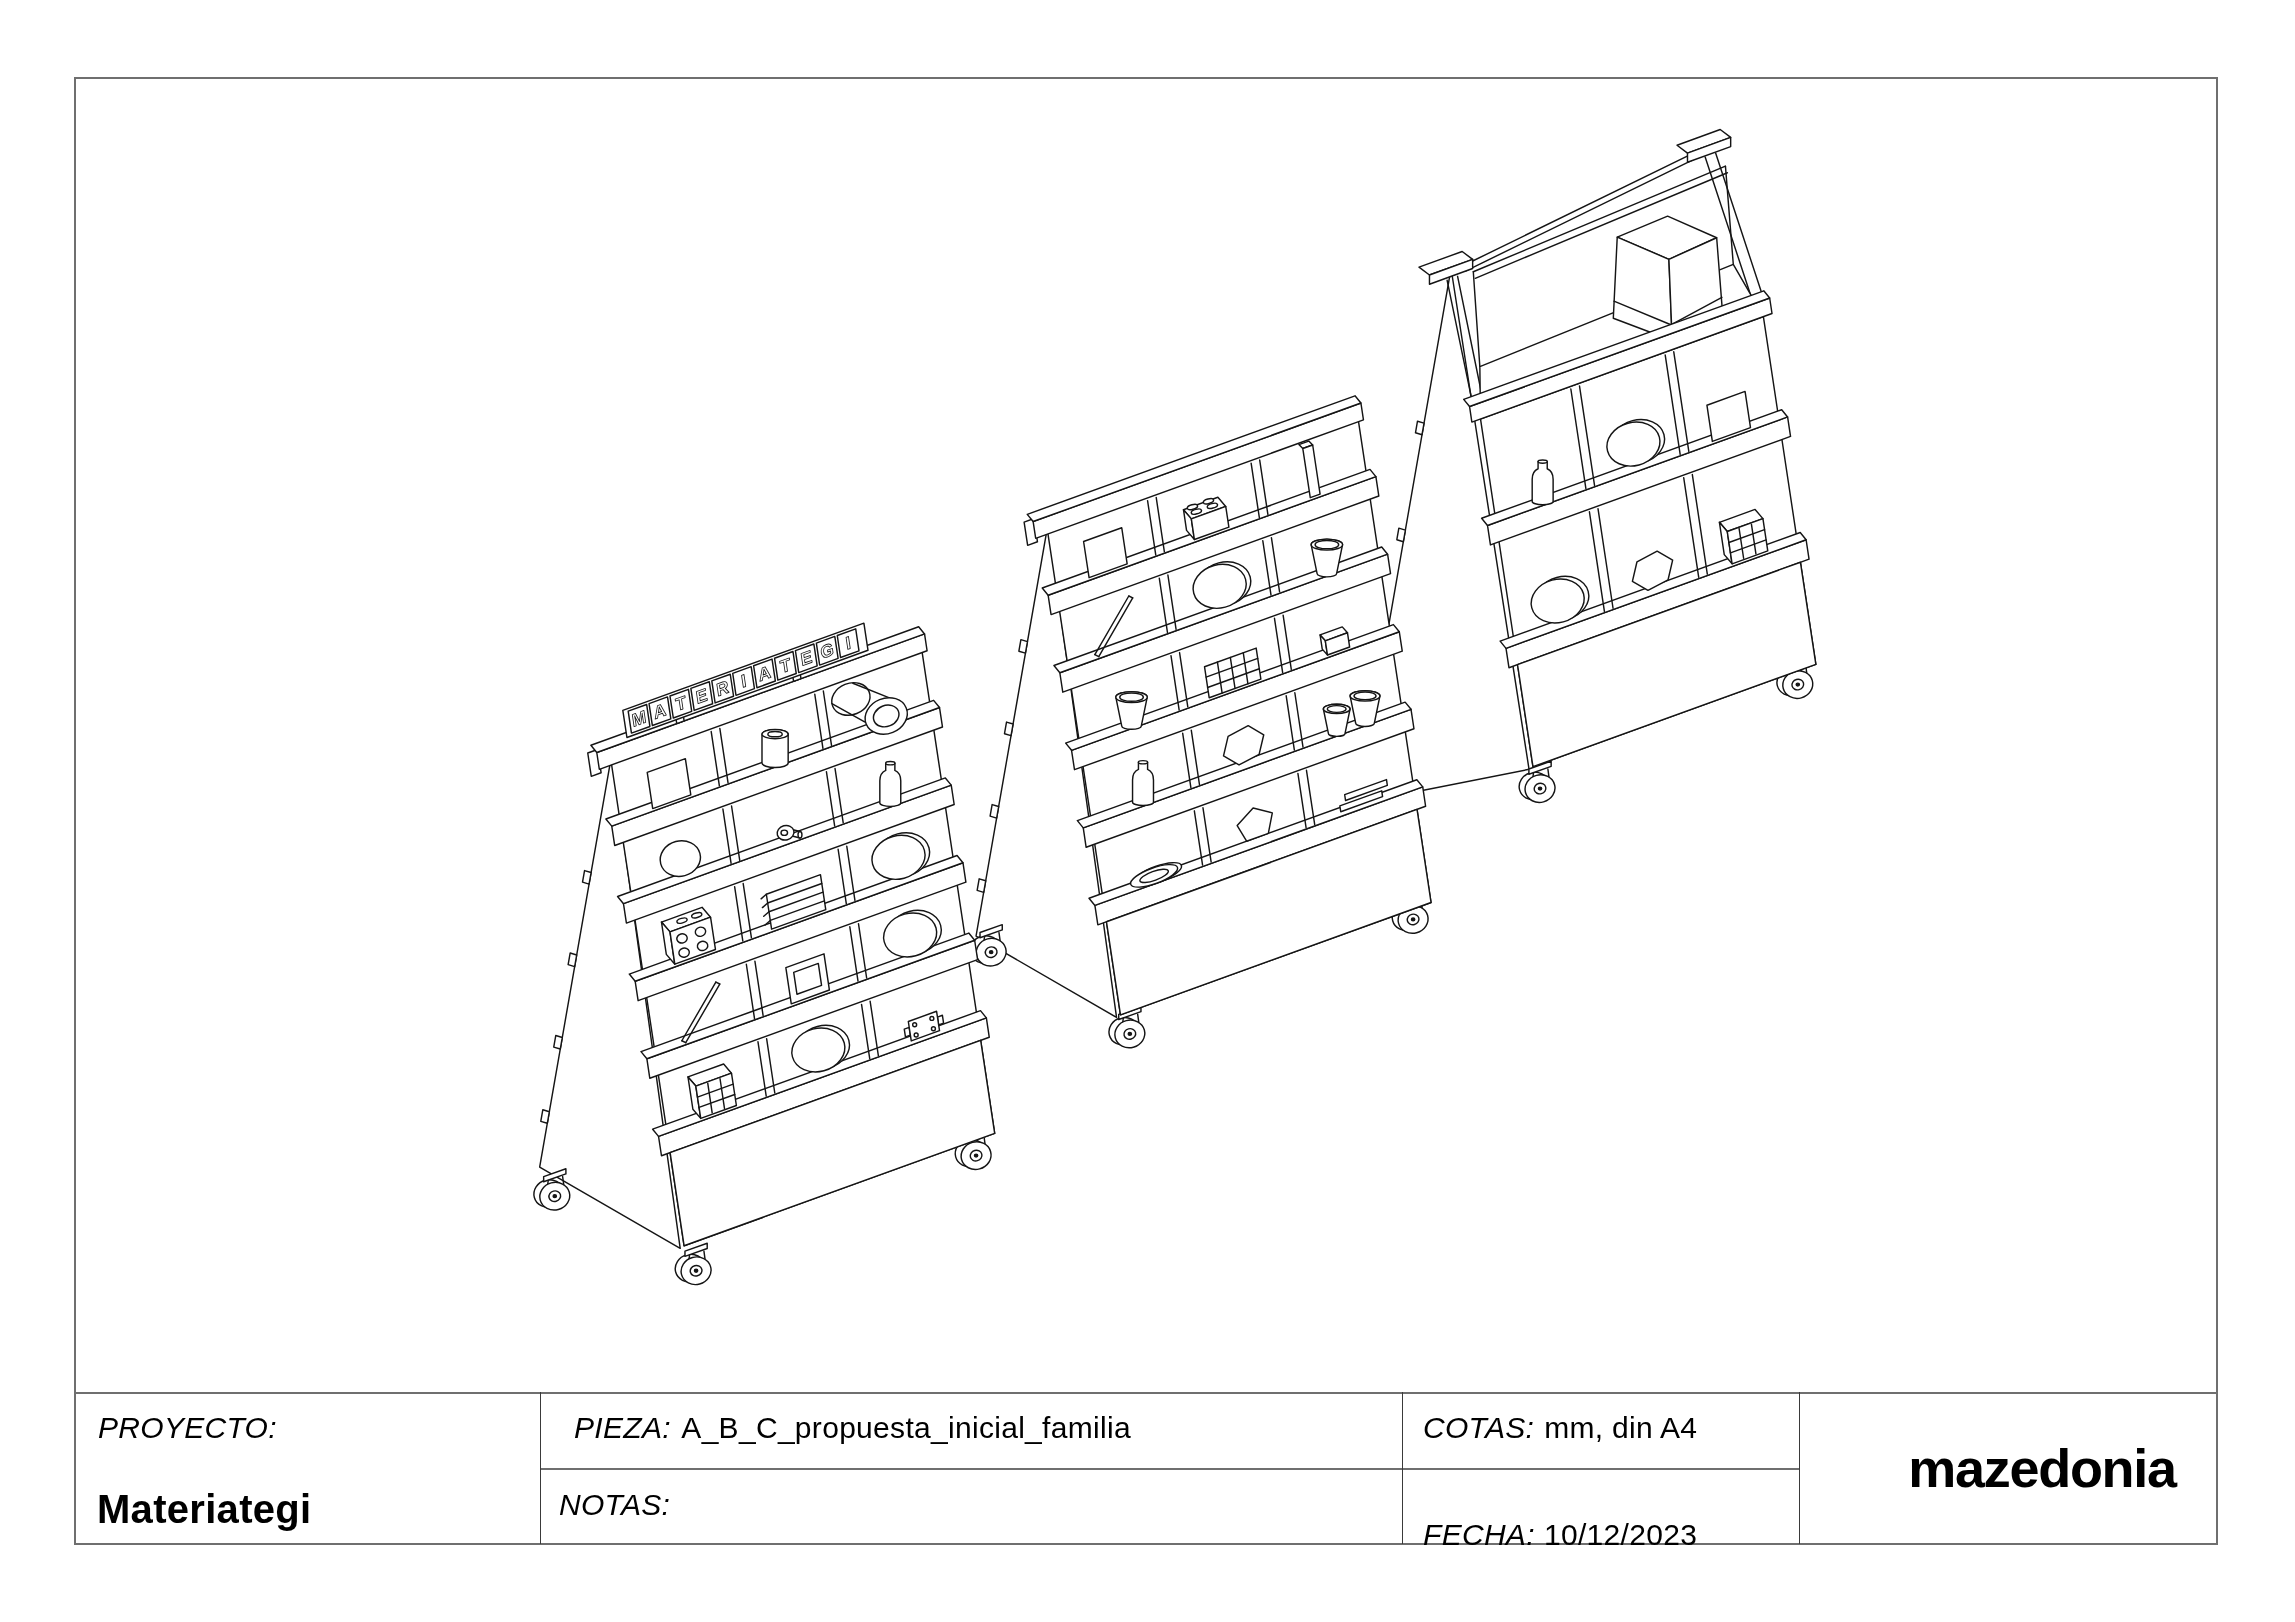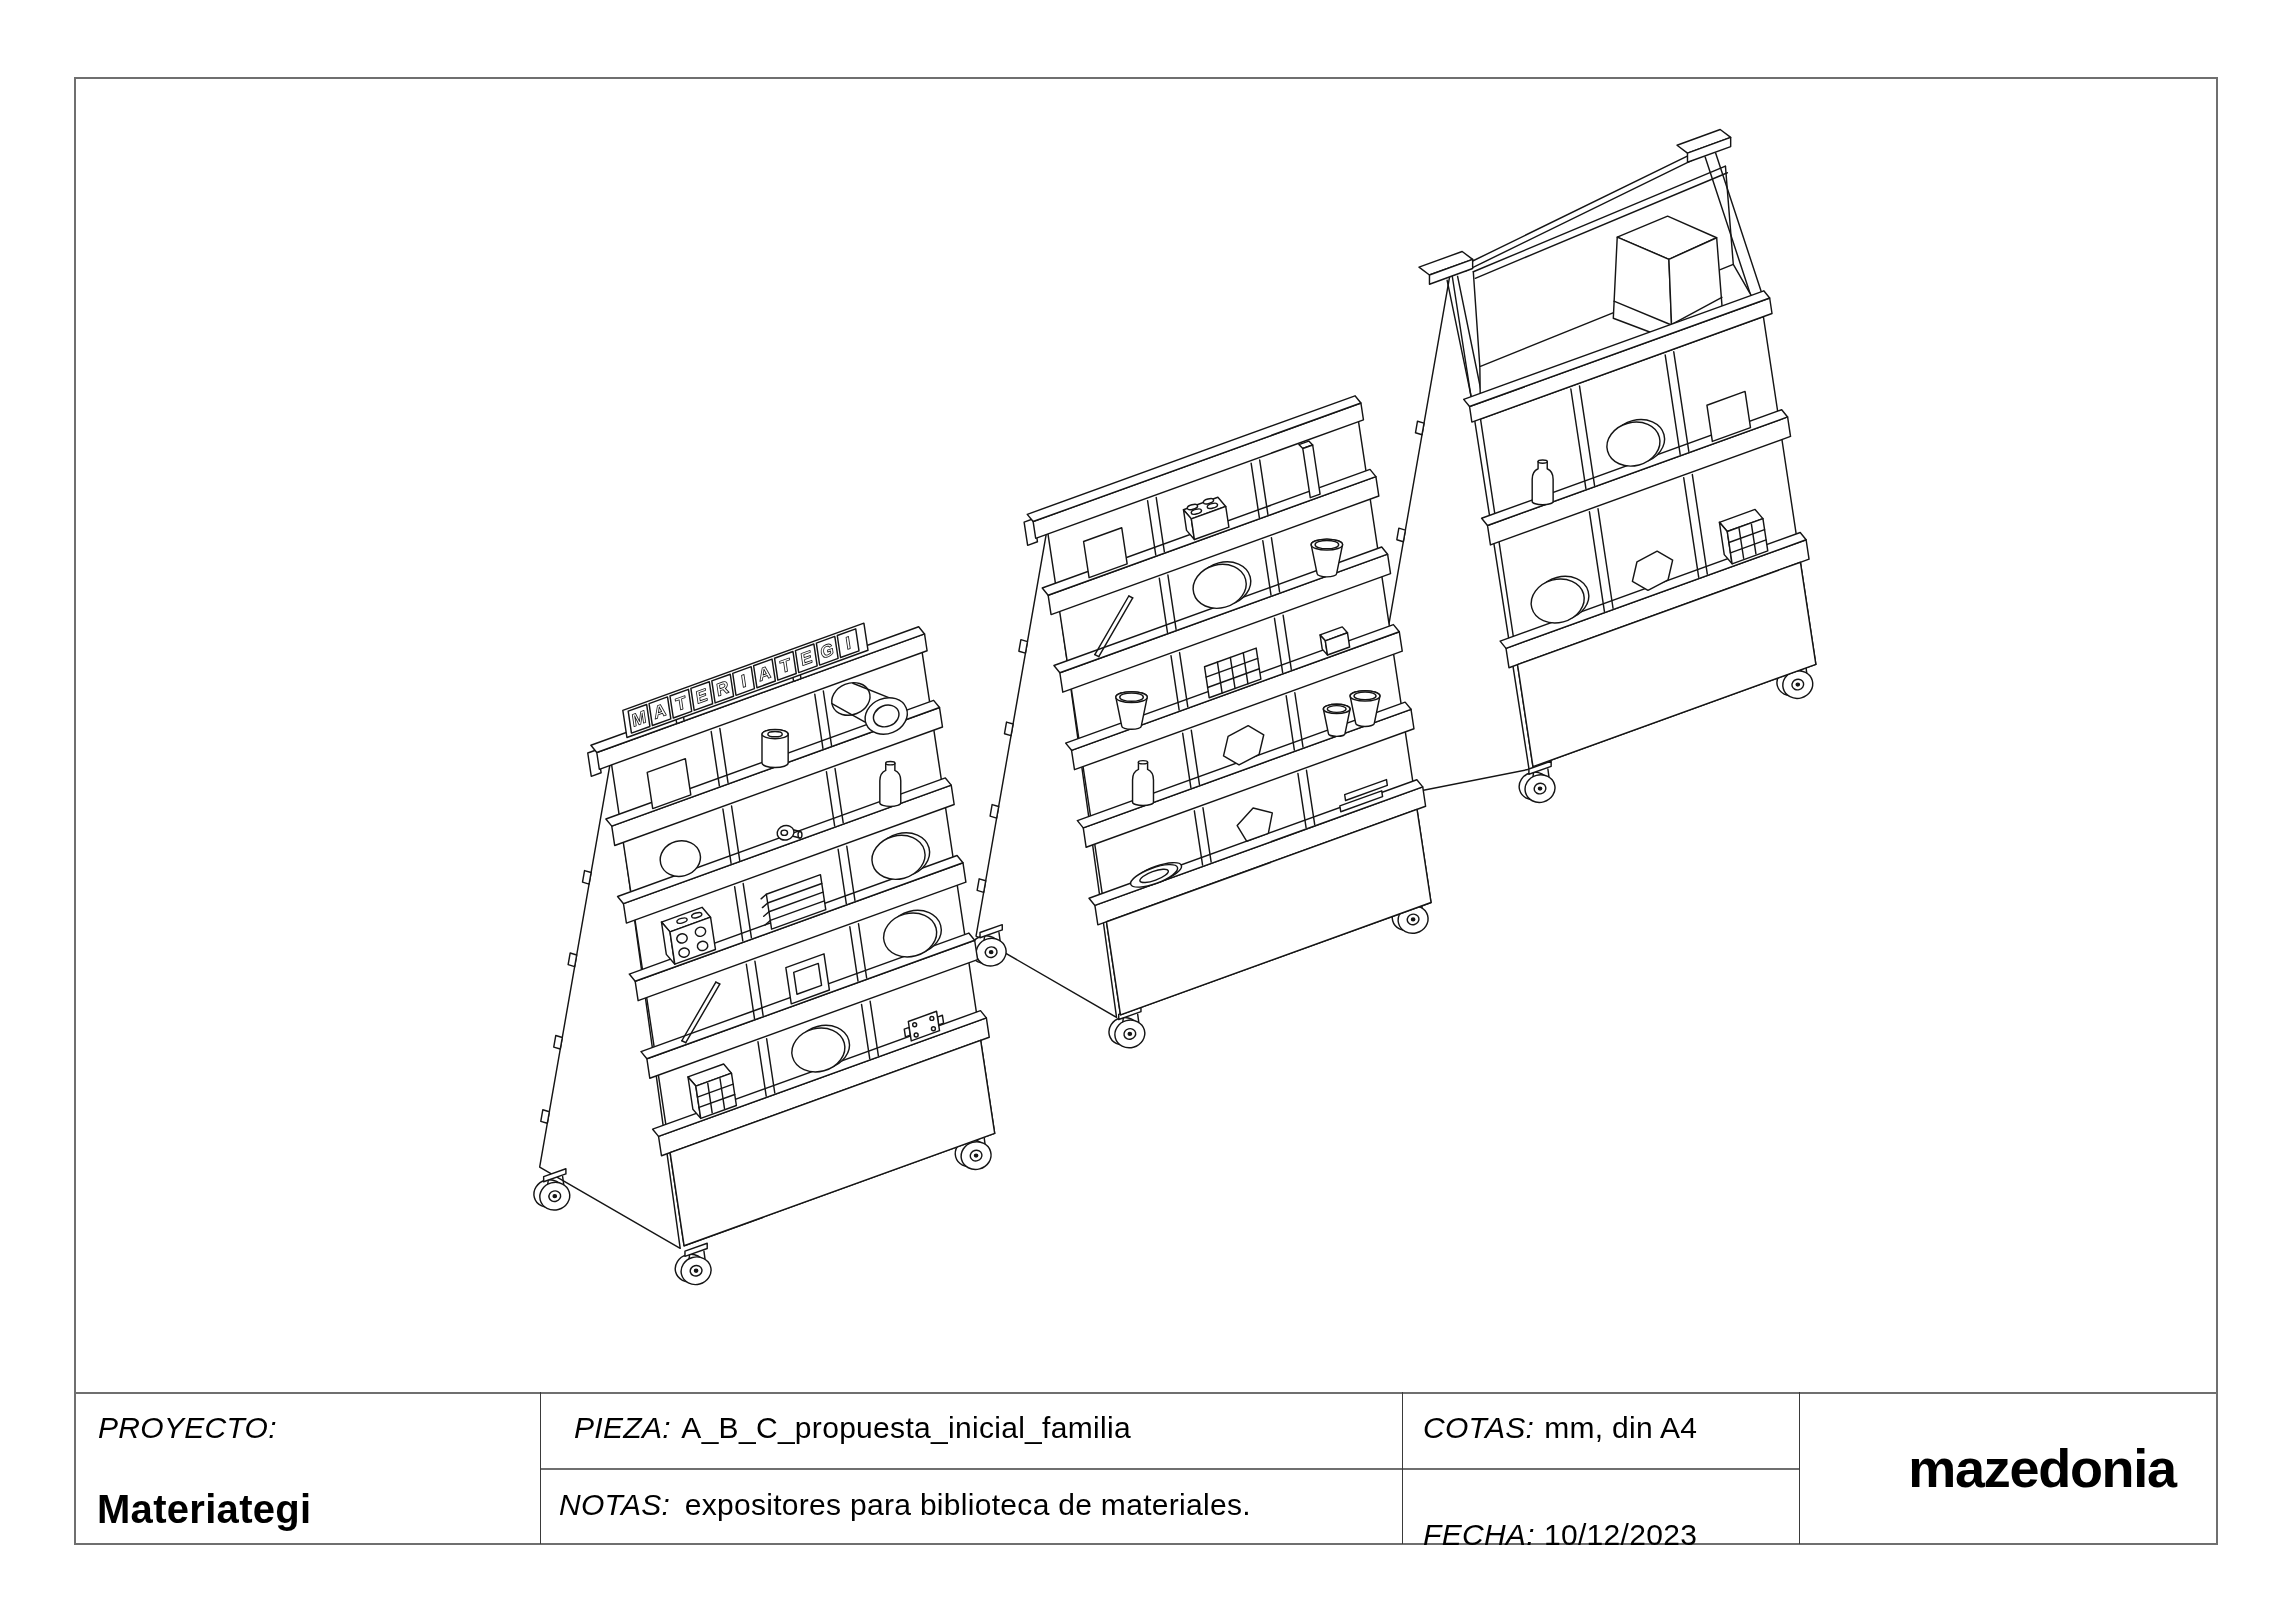--- a/index.html
+++ b/index.html
@@ -374,21 +374,20 @@
 
   <div class="tb-text lbl" style="left:98px;top:1413px;">PROYECTO:</div>
   <div class="tb-text proy-val" style="left:97px;top:1489px;">Materiategi</div>
 
   <div class="tb-text row" style="left:559px;top:1413px;margin-left:15px;">
     <span class="lbl">PIEZA:</span>
     <span class="val" style="margin-left:10.5px;">A_B_C_propuesta_inicial_familia</span>
   </div>
   <div class="tb-text row" style="left:559px;top:1490px;">
     <span class="lbl">NOTAS:</span>
-    <span class="val" style="margin-left:14.4px;">expositores para biblioteca de materiales.</span>
   </div>
 
   <div class="tb-text row" style="left:1423px;top:1413px;">
     <span class="lbl">COTAS:</span>
     <span class="val" style="margin-left:10px;text-align:right;">mm, din A4</span>
   </div>
   <div class="tb-text row" style="left:1423px;top:1490px;">
     <span class="lbl">FECHA:</span>
     <span class="val" style="margin-left:9.2px;margin-top:30px;">10/12/2023</span>
   </div>

